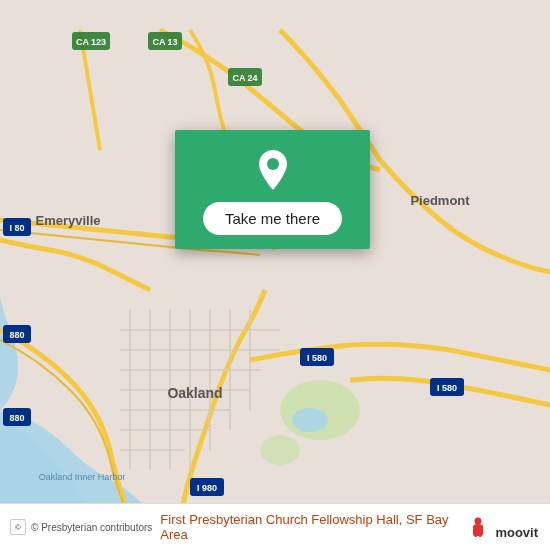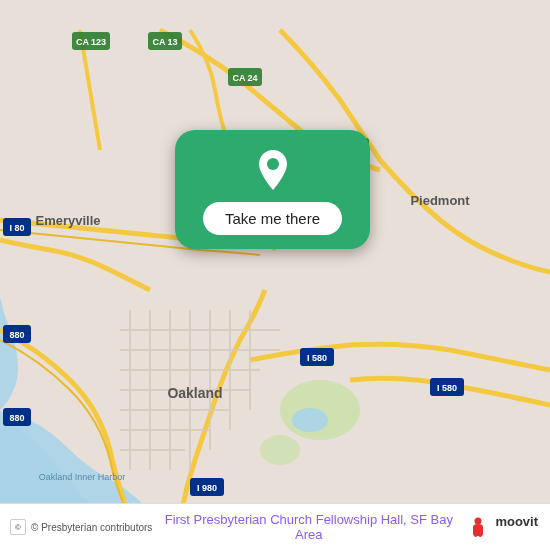--- a/index.html
+++ b/index.html
@@ -27,21 +27,21 @@
       width: 100%; height: 100%;
     }
 
     
     #action-card {
       position: absolute;
       top: 130px;
       left: 175px;
       width: 195px;
       background: #2eaa6e;
-      border-radius: 20px;
+      border-radius: 2px;
       padding: 18px 12px 14px;
       display: flex;
       flex-direction: column;
       align-items: center;
       box-shadow: 0 4px 15px rgba(0,0,0,0.35);
     }
 
     #location-icon-wrap {
       width: 44px;
       height: 44px;
@@ -93,30 +93,30 @@
       display: flex;
       align-items: center;
       justify-content: center;
       font-size: 8px;
       color: #666;
       font-weight: bold;
     }
 
     #place-name {
       font-size: 13px;
-      color: #8b5cf6;
+      color: #c2410c;
       font-weight: 500;
       flex: 1;
-      text-align: center;
+      text-align: left;
       padding: 0 8px;
     }
 
     #moovit-logo {
       display: flex;
-      align-items: flex-start;
+      align-items: flex-end;
       gap: 4px;
     }
 
     #moovit-icon {
       width: 26px;
       height: 26px;
     }
 
     #moovit-text {
       font-size: 13px;

